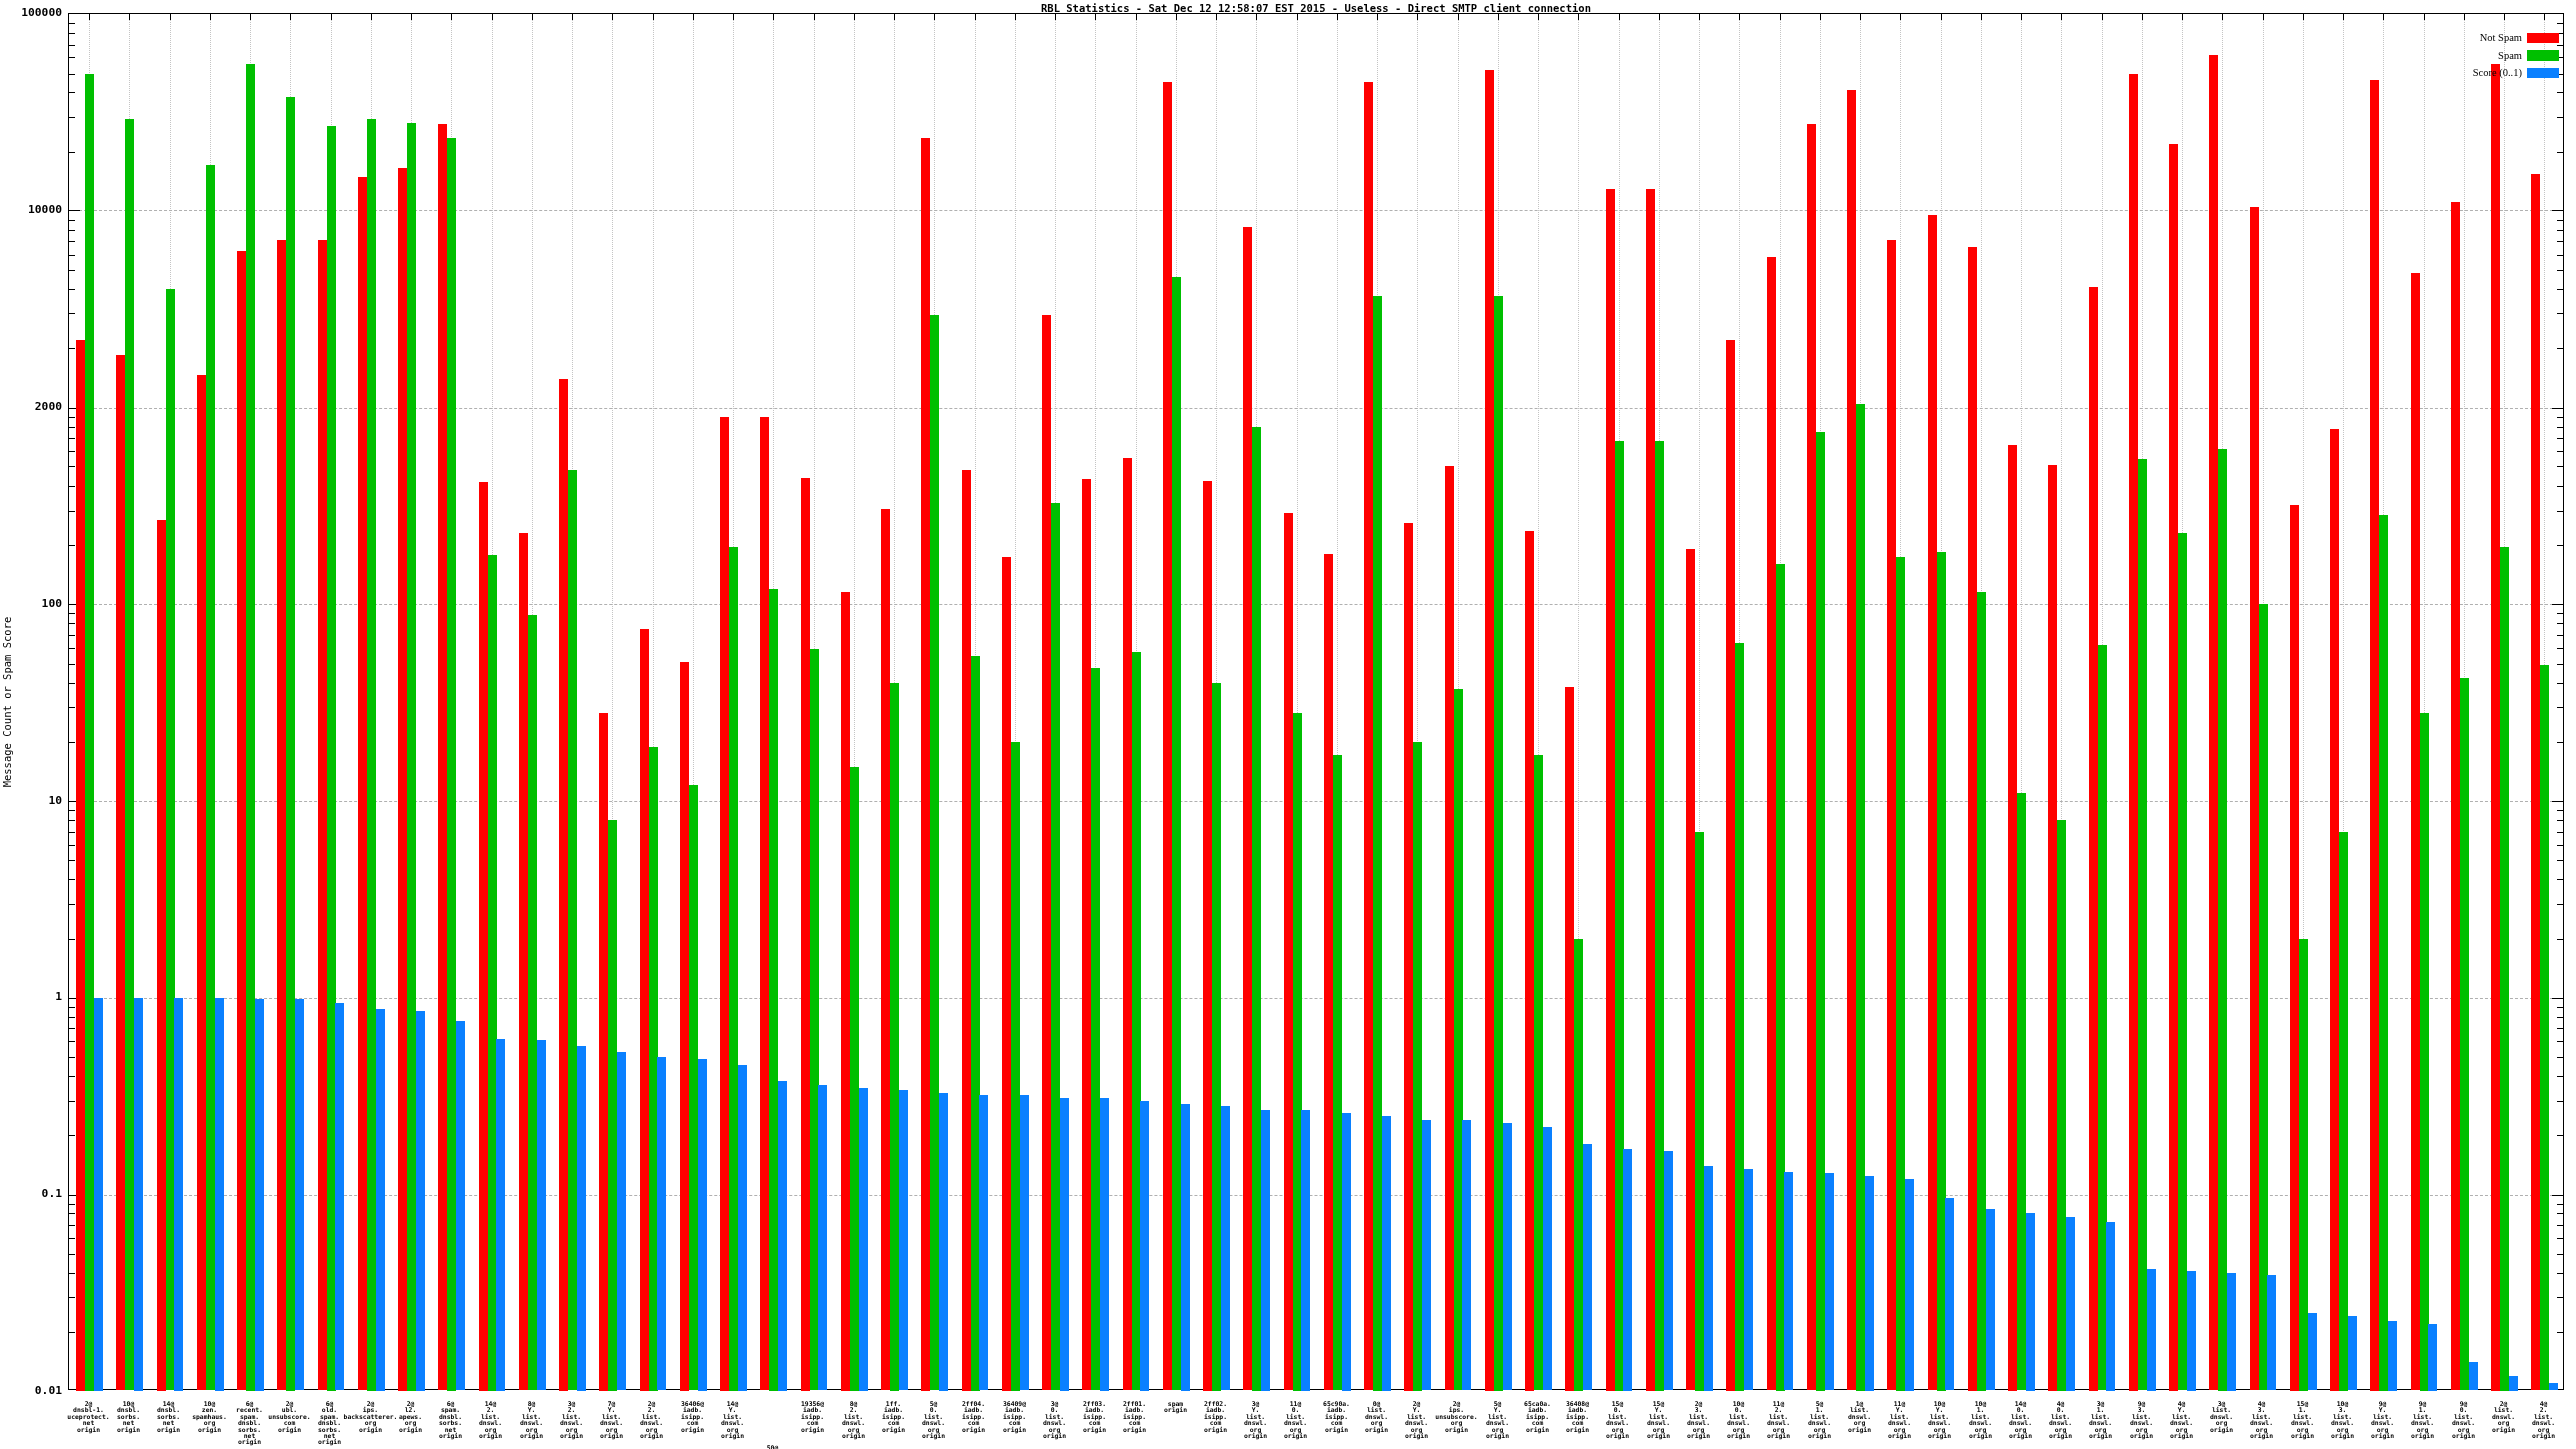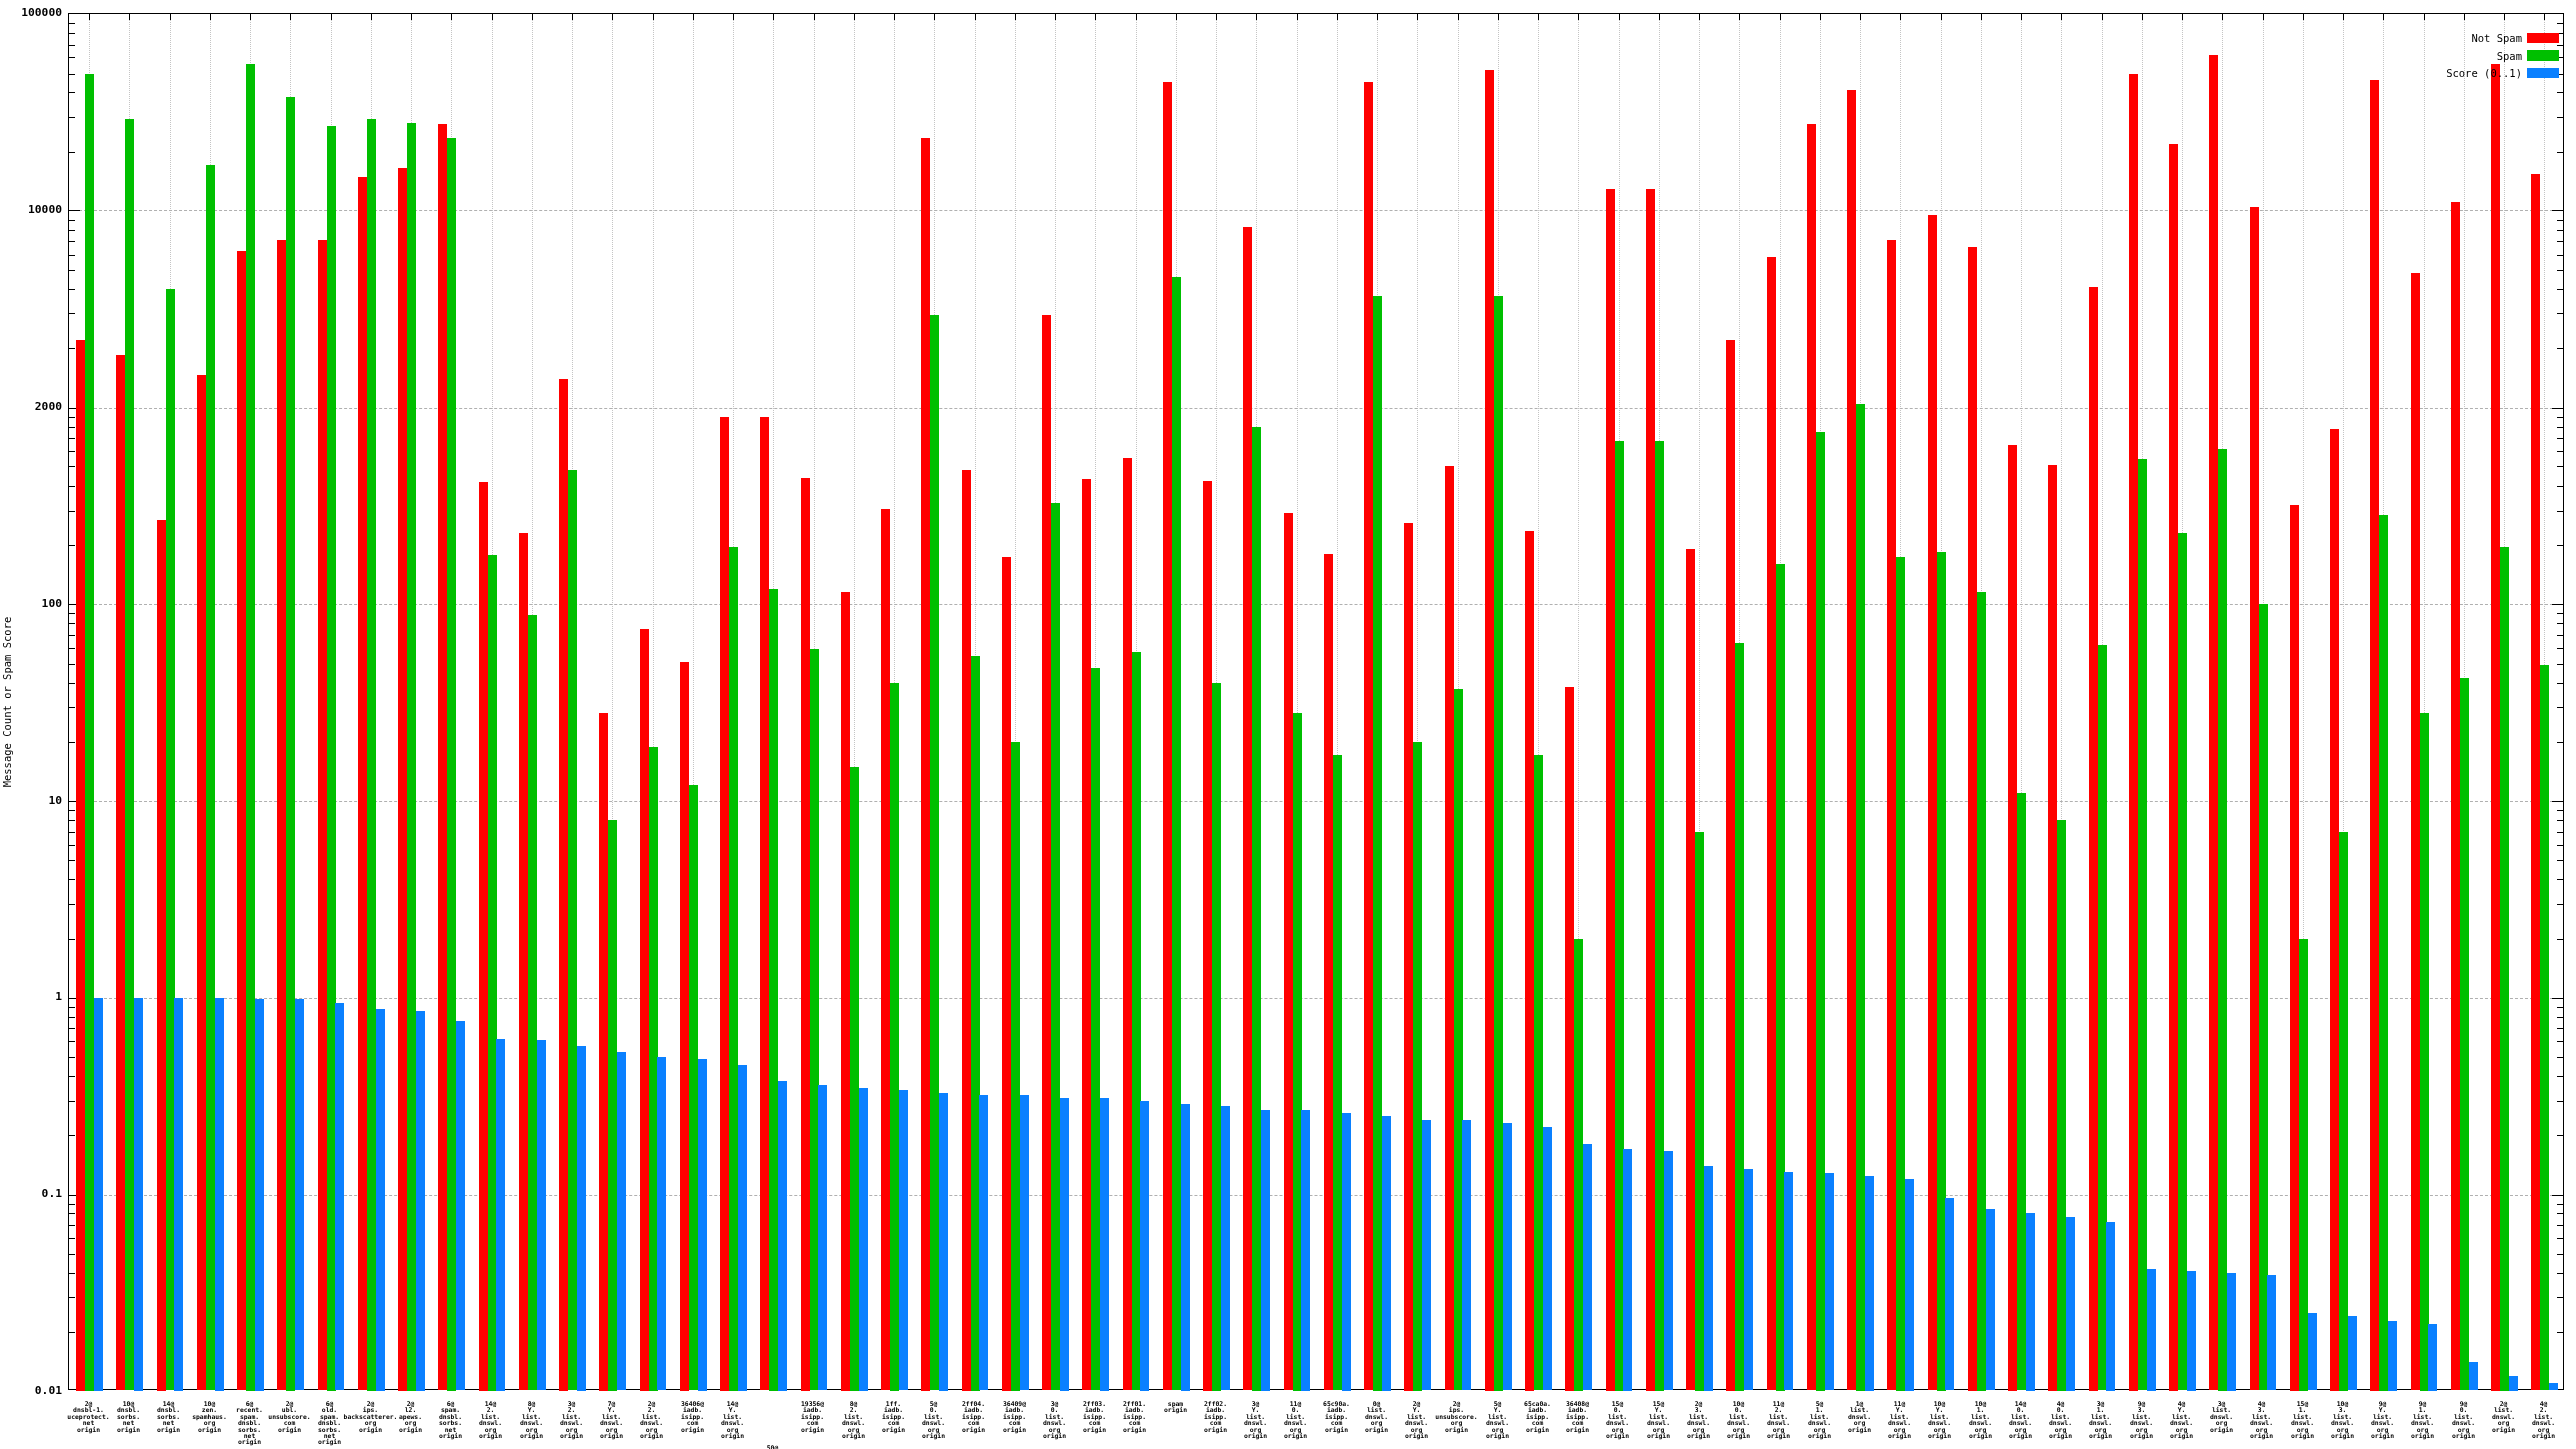--- a/index.html
+++ b/index.html
@@ -13,27 +13,28 @@
         border:0.8px solid #000;box-sizing:border-box;}
   .gridline{position:absolute;left:0;width:100%;height:0;border-top:0.8px dashed #b0b0b0;}
   .vline{position:absolute;top:0;height:100%;width:0;border-left:0.8px dotted #c4c4c4;}
   .tick{position:absolute;background:#000;}
   .ytick-label{position:absolute;width:58px;text-align:right;font-size:11.3px;font-weight:bold;}
   .bar{position:absolute;}
   .xlabel{position:absolute;width:77px;text-align:center;font-size:6.4px;line-height:6.4px;
           font-weight:bold;white-space:nowrap;}
   #legend{position:absolute;left:2367px;top:32px;width:197px;}
   .legend-row{position:absolute;left:0;width:197px;height:11.3px;}
-  .legend-text{position:absolute;right:42px;top:0;font-size:10.5px;white-space:nowrap;}
+  .legend-text{position:absolute;right:42px;top:0;font-size:10.5px;white-space:nowrap;font-family:Liberation Serif, serif;}
   .legend-swatch{position:absolute;right:4.8px;top:0.8px;width:32px;height:10.5px;}
 </style>
 </head>
 <body>
 
 <div id="chart">
+  <div id="title">RBL Statistics - Sat Dec 12 12:58:07 EST 2015 - Useless - Direct SMTP client connection</div>
   <div id="ylabel">Message Count or Spam Score</div>
   <div id="plot">
       <div class="vline" style="left: 20px;"></div>
       <div class="tick" style="left: 20px; top: 0px; width: 0.8px; height: 6.4px;"></div>
       <div class="tick" style="left: 20px; bottom: 0px; width: 0.8px; height: 6.4px;"></div>
       <div class="vline" style="left: 60px;"></div>
       <div class="tick" style="left: 60px; top: 0px; width: 0.8px; height: 6.4px;"></div>
       <div class="tick" style="left: 60px; bottom: 0px; width: 0.8px; height: 6.4px;"></div>
       <div class="vline" style="left: 101px;"></div>
       <div class="tick" style="left: 101px; top: 0px; width: 0.8px; height: 6.4px;"></div>

